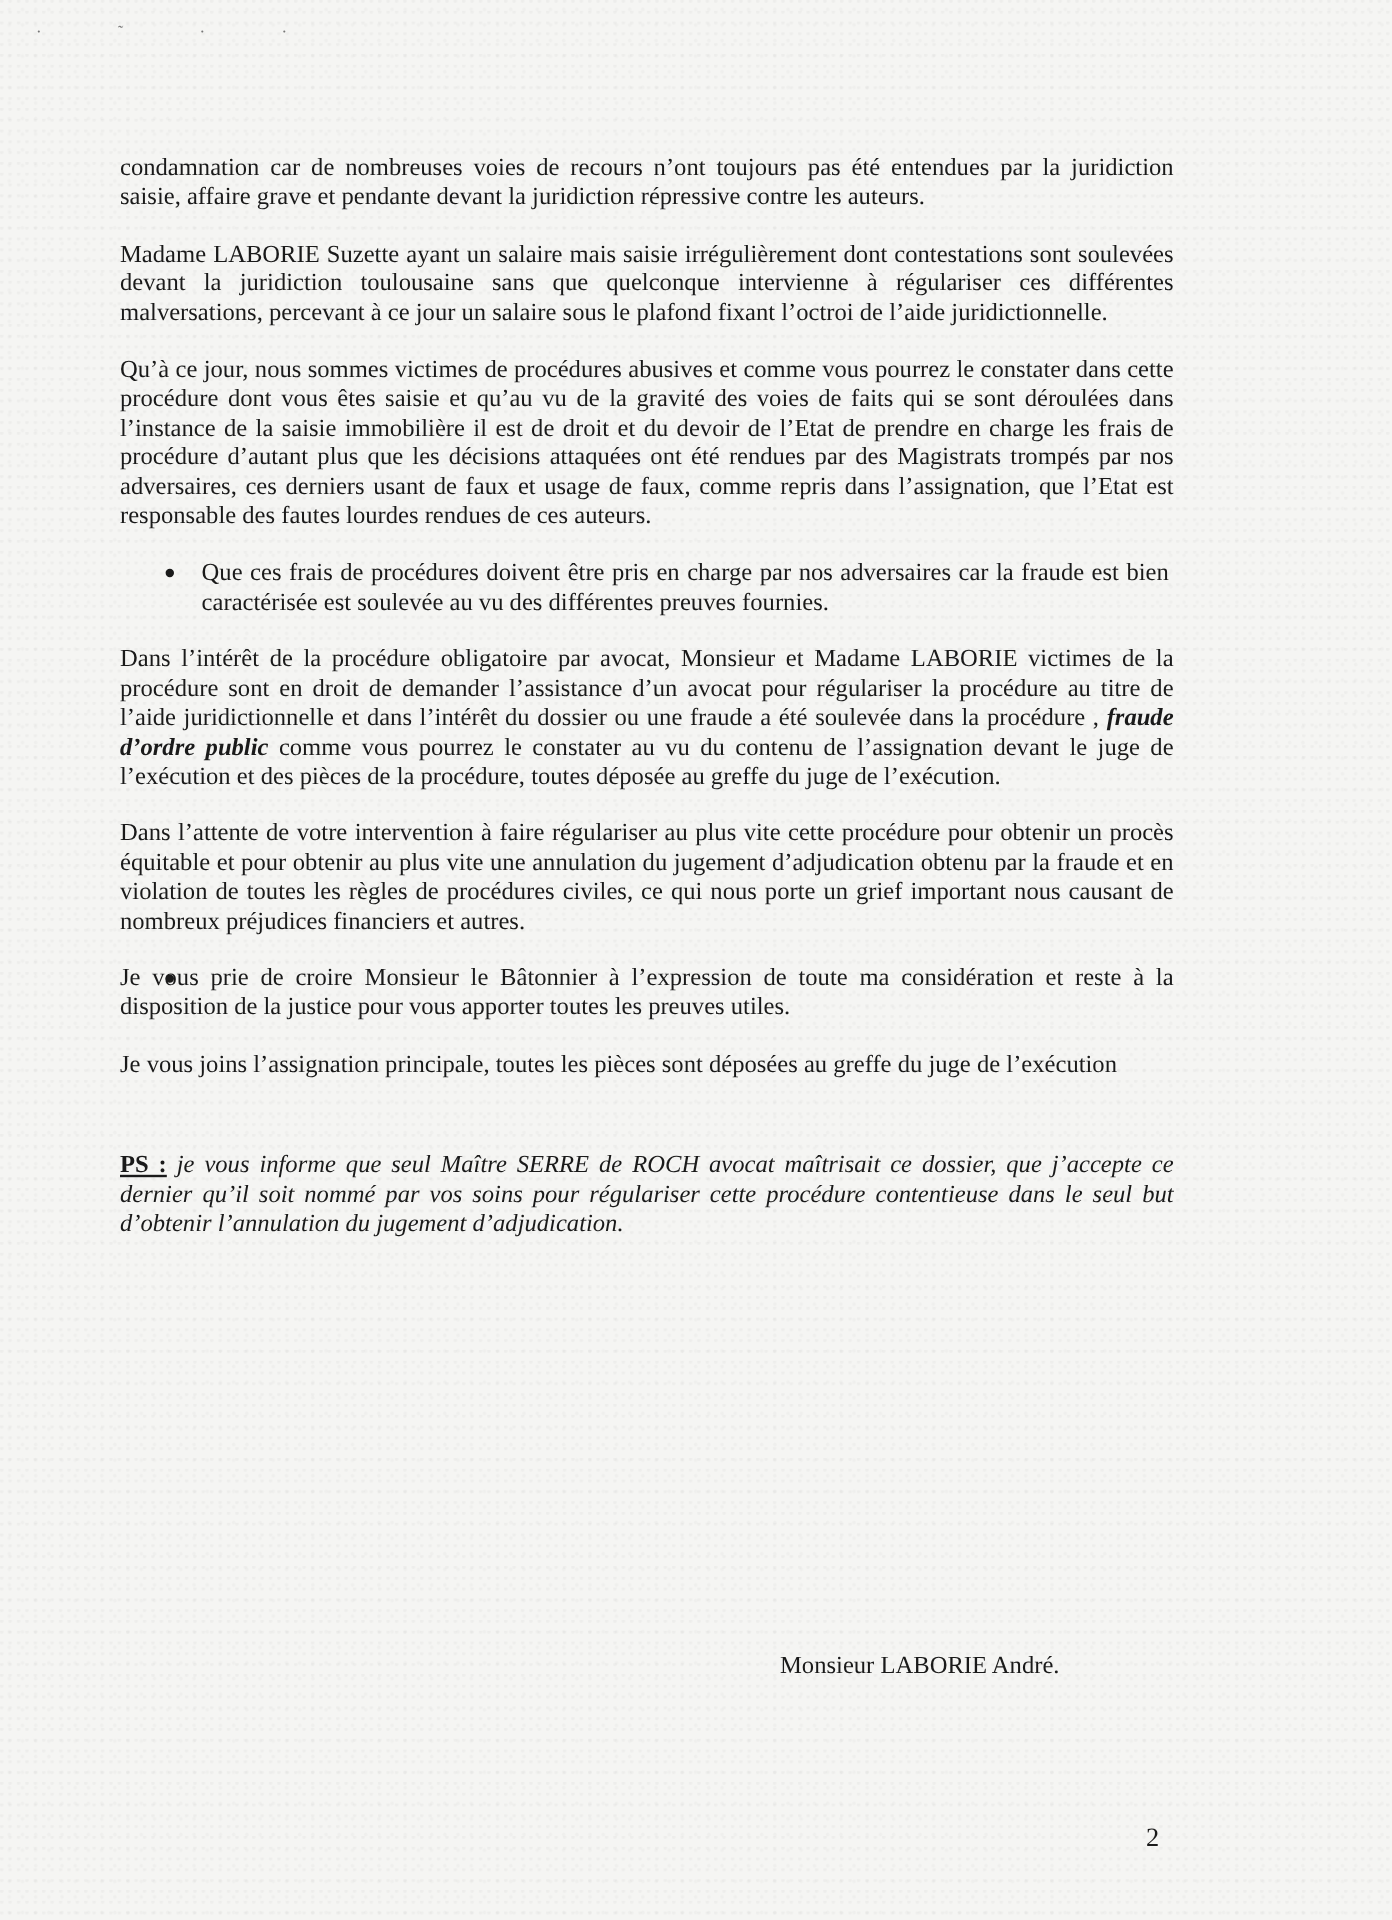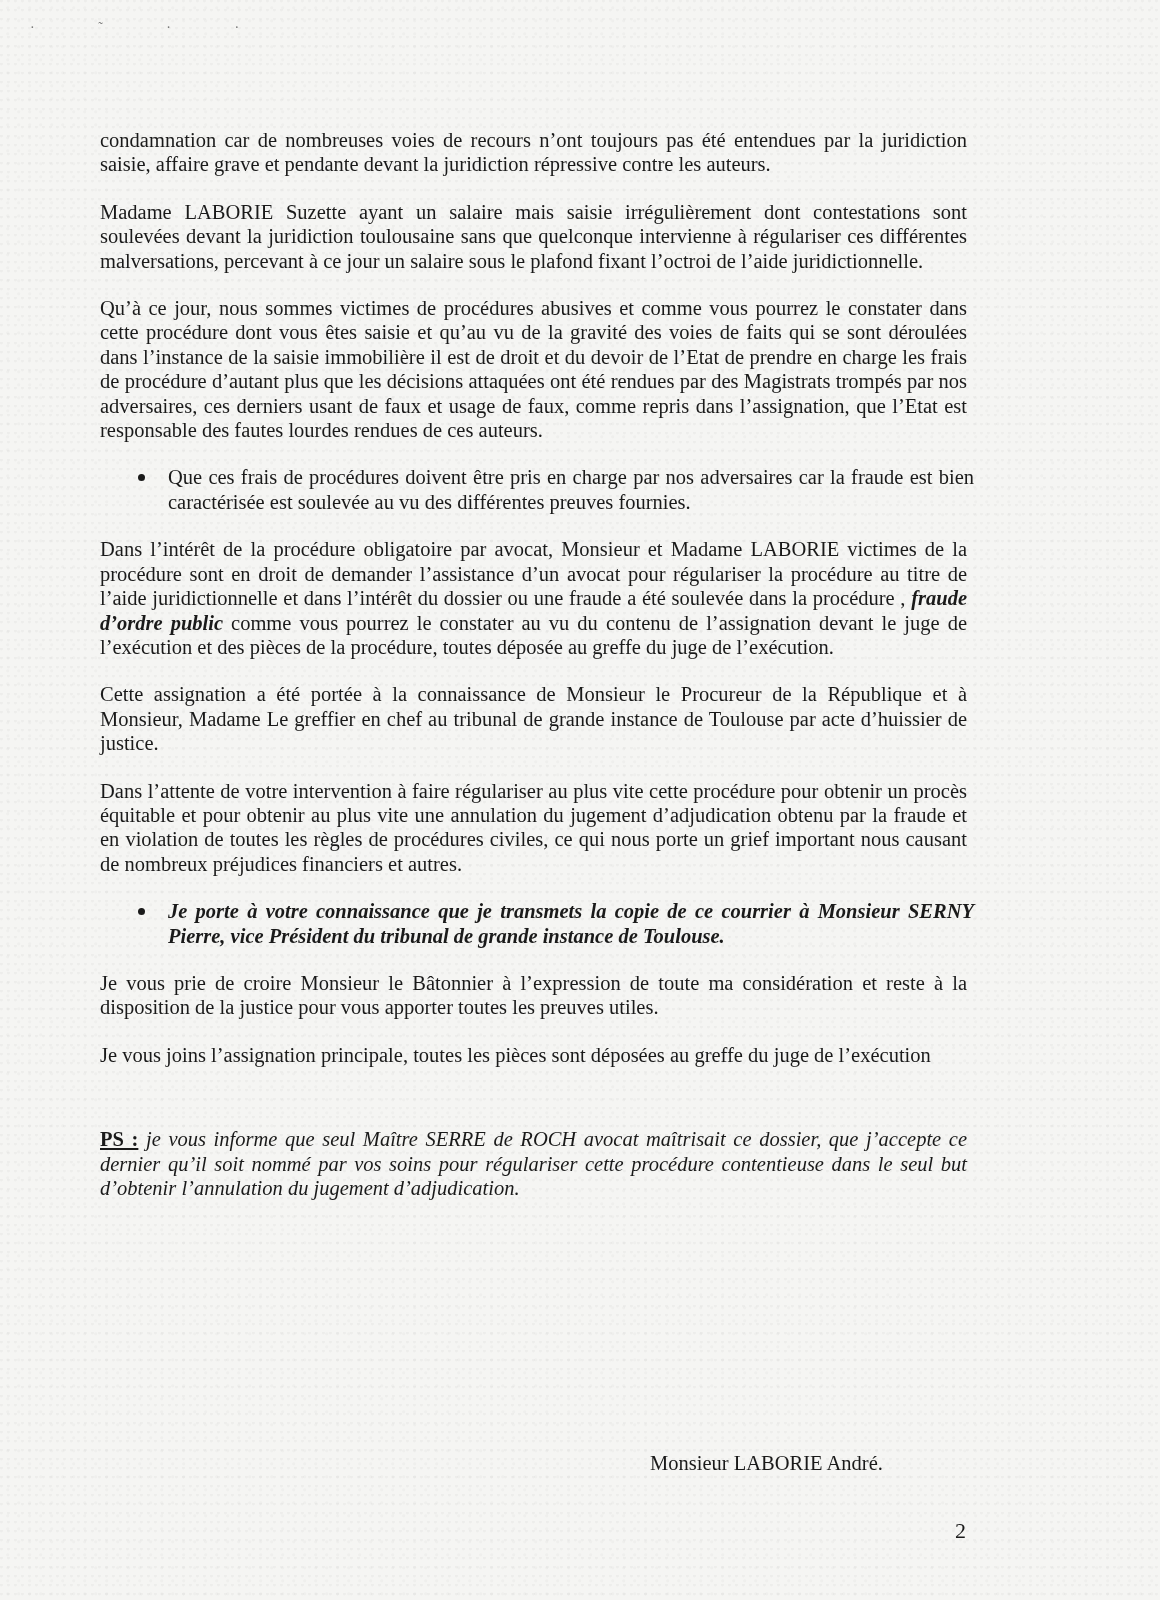--- a/index.html
+++ b/index.html
@@ -16,32 +16,32 @@
       radial-gradient(circle at 20% 10%, rgba(0,0,0,0.03) 0 1px, transparent 2px) 0 0/7px 9px,
       radial-gradient(circle at 70% 60%, rgba(0,0,0,0.025) 0 1px, transparent 2px) 0 0/11px 13px,
       #f5f5f3;
   }
   .specks { position: absolute; left: 30px; top: 20px; font-size: 14px; color: #777; letter-spacing: 30px; }
   .body-text {
     position: absolute; left: 100px; width: 878px;
     font-size: 20.5px; line-height: 24.4px;
     text-align: justify;
   }
-  .para { margin: 0 11px 23px 0; }
+  .para { margin: 0 0 23px 0; }
   .bullet-row { position: relative; padding-left: 68px; margin: 0 4px 23px 0; }
   .bullet {
     position: absolute; left: 38px; top: 9px;
     width: 7px; height: 7px; border-radius: 50%; background: #1a1a1a;
   }
   .bi { font-style: italic; font-weight: bold; }
   .bold-italic { font-style: italic; font-weight: bold; }
   .ps { font-style: italic; margin-top: 60px; }
   .ps-label { font-style: normal; font-weight: bold; text-decoration: underline; }
   .signature {
-    position: absolute; left: 650px; top: 1452px;
+    position: absolute; left: 650px; top: 1377px;
     font-size: 20.5px;
   }
   .page-number {
     position: absolute; left: 955px; top: 1518px;
     font-size: 22px;
   }
 </style>
 </head>
 <body>
 
@@ -55,26 +55,24 @@
 
     <div class="bullet-row">
       <span class="bullet"></span>
       <span>Que ces frais de procédures doivent être pris en charge par nos adversaires car la fraude est bien caractérisée est soulevée au vu des différentes preuves fournies.</span>
     </div>
 
     <p class="para">
       <span>Dans l’intérêt de la procédure obligatoire par avocat, Monsieur et Madame LABORIE victimes de la procédure sont en droit de demander l’assistance d’un avocat pour régulariser la procédure au titre de l’aide juridictionnelle et dans l’intérêt du dossier ou une fraude a été soulevée dans la procédure , </span><span class="bold-italic">fraude d’ordre public</span><span> comme vous pourrez le constater au vu du contenu de l’assignation devant le juge de l’exécution et des pièces de la procédure, toutes déposée au greffe du juge de l’exécution.</span>
     </p>
 
-    <p class="para">Cette assignation a été portée à la connaissance de Monsieur le Procureur de la République et à Monsieur, Madame Le greffier en chef au tribunal de grande instance de Toulouse par acte d’huissier de justice.</p>
     <p class="para">Dans l’attente de votre intervention à faire régulariser au plus vite cette procédure pour obtenir un procès équitable et pour obtenir au plus vite une annulation du jugement d’adjudication obtenu par la fraude et en violation de toutes les règles de procédures civiles, ce qui nous porte un grief important nous causant de nombreux préjudices financiers et autres.</p>
 
     <div class="bullet-row">
       <span class="bullet"></span>
-      <span class="bi">Je porte à votre connaissance que je transmets la copie de ce courrier à Monsieur SERNY Pierre, vice Président du tribunal de grande instance de Toulouse.</span>
     </div>
 
     <p class="para">Je vous prie de croire Monsieur le Bâtonnier à l’expression de toute ma considération et reste à la disposition de la justice pour vous apporter toutes les preuves utiles.</p>
     <p class="para">Je vous joins l’assignation principale, toutes les pièces sont déposées au greffe du juge de l’exécution</p>
 
     <p class="para ps">
       <span class="ps-label">PS :</span><span> je vous informe que seul Maître SERRE de ROCH avocat maîtrisait ce dossier, que j’accepte ce dernier qu’il soit nommé par vos soins pour régulariser cette procédure contentieuse dans le seul but d’obtenir l’annulation du jugement d’adjudication.</span>
     </p>
   </div>
 

